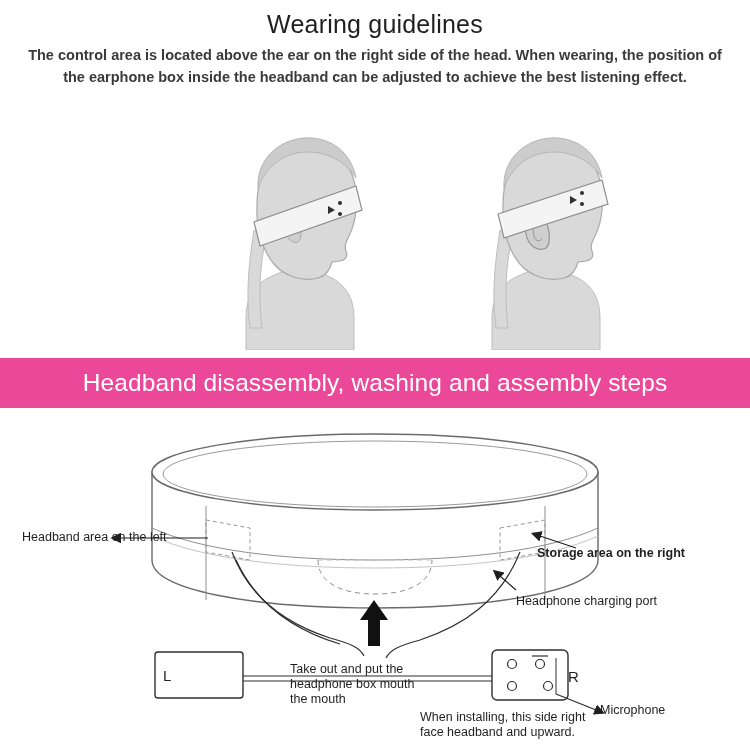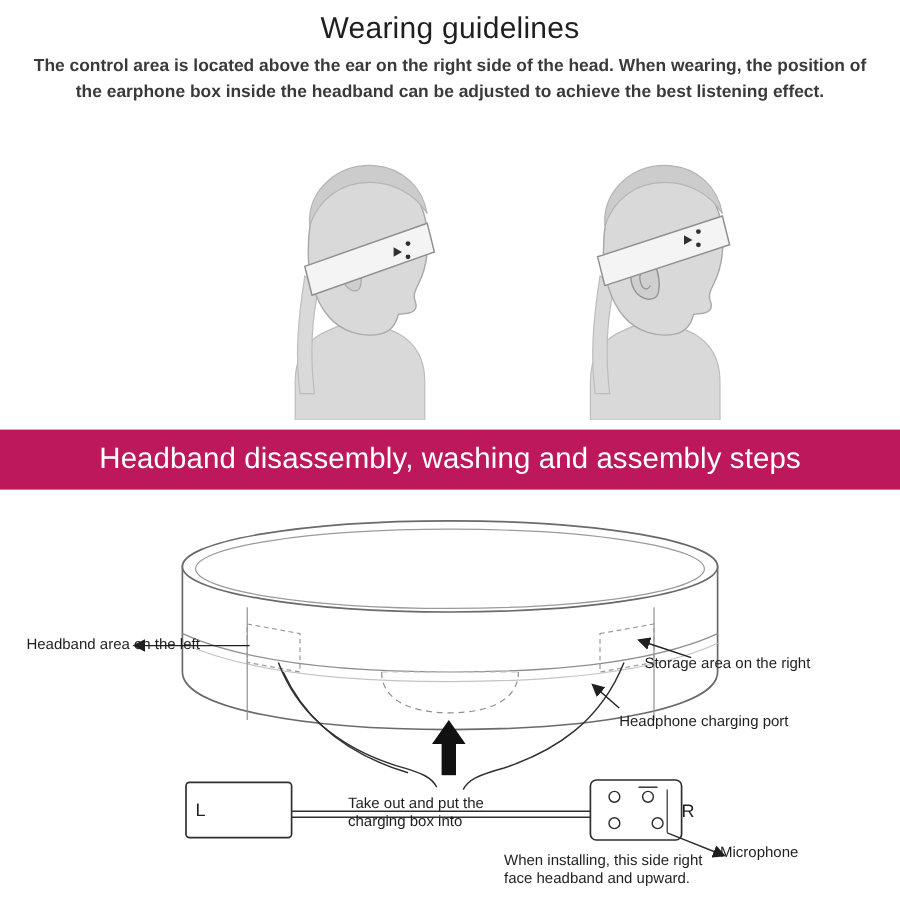--- a/index.html
+++ b/index.html
@@ -62,21 +62,21 @@
   }
   .fig-left  { left: 150px; }
   .fig-right { left: 420px; }
 
   
   .banner {
     position: absolute;
     left: 0; top: 358px;
     width: 750px;
     height: 50px;
-    background: #be185d;
+    background: #ec4899;
   }
   .banner-text {
     position: absolute;
     left: 0; top: 0;
     width: 750px;
     height: 50px;
     line-height: 50px;
     text-align: center;
     color: #ffffff;
     font-size: 24.5px;
@@ -247,27 +247,28 @@
 
       <path d="M540 126 L576 138" fill="none" stroke="#1f1f1f" stroke-width="1.2" marker-start="url(#arrL)"></path>
 
       <path d="M500 166 L516 180" fill="none" stroke="#1f1f1f" stroke-width="1.2" marker-start="url(#arrL)"></path>
     </svg>
 
     
 
     <div class="lbl" style="left:22px; top:120px;">Headband area on the left</div>
 
-    <div class="lbl" style="left:537px; top:136px;">Storage area on the right</div>
+    <div class="lbl" style="left:537px; top:136px;font-weight:bold;">Storage area on the right</div>
 
     <div class="lbl" style="left:516px; top:184px;">Headphone charging port</div>
 
     <div class="lbl-c" style="left:290px; top:252px; width:180px;">
       <div>Take out and put the</div>
-      <div>charging box into</div>
+      <div>headphone box mouth</div>
+      <div>the mouth</div>
     </div>
 
     <div class="lbl lbl-L" style="left:163px; top:257px;">L</div>
 
     <div class="lbl lbl-R" style="left:568px; top:258px;">R</div>
 
     <div class="lbl" style="left:600px; top:293px;">Microphone</div>
 
     <div class="lbl-c" style="left:420px; top:300px; width:230px;">
       <div>When installing, this side right</div>

